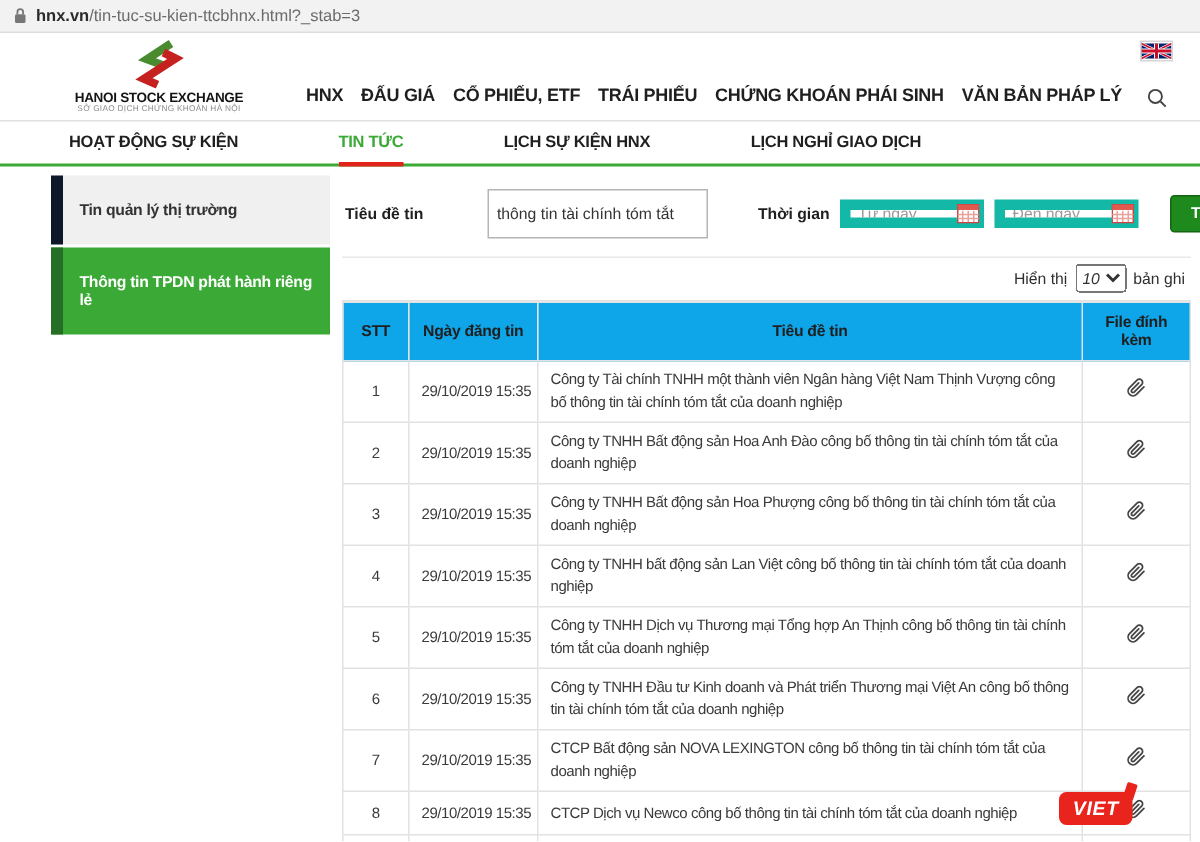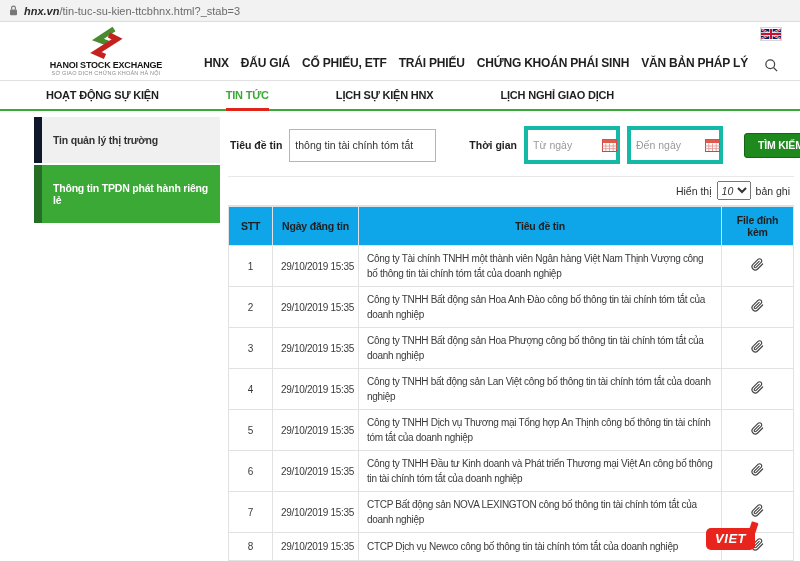--- a/index.html
+++ b/index.html
@@ -5,21 +5,21 @@
   :root{
     --accent-green:#3aa935; --button-green:#1e8a1e; --underline-red:#e2231a;
     --logo-red:#c5221f; --logo-green:#4b8b2f; --watermark-red:#e8241d;
   }
   *{box-sizing:border-box; margin:0; padding:0;}
   body{width:800px; height:561px; font-family:"Liberation Sans","DejaVu Sans",sans-serif; background:#fff;}
   .page{position:relative; width:800px; height:561px; overflow:hidden; background:#fff;}
 
   
   .browser-bar{height:22px; background:#f2f2f2; border-bottom:1px solid #ddd; display:flex; align-items:center; gap:6px; padding:0 9px; font-size:11px; color:#666;}
-  .url-host{color:#2b2b2b; font-weight:bold;font-style:italic;}
+  .url-host{color:#2b2b2b; font-weight:bold;}
   .url-path{color:#6b6b6b;}
 
   
   .header{position:relative; height:59px; border-bottom:1px solid #e0e0e0; display:flex; align-items:center; background:#fff;}
   .logo{margin-left:42px; width:128px; text-align:center; cursor:pointer;}
   .logo svg{display:block; margin:0 auto 1px;}
   .logo-title{font-size:9px; font-weight:bold; letter-spacing:-0.2px; color:#141414; white-space:nowrap;}
   .logo-sub{font-size:5.5px; color:#8d8d8d; letter-spacing:0.2px; white-space:nowrap;}
   .main-nav{flex:1; display:flex; justify-content:space-between; margin:24px 52px 0 34px;}
   .nav-item{font-size:12px; font-weight:bold; color:#1f1f1f; letter-spacing:-0.2px; white-space:nowrap; cursor:pointer; text-decoration:none;}
@@ -35,23 +35,23 @@
   .content{display:flex; padding:6px 6px 0 34px; gap:8px; align-items:flex-start;}
   .sidebar{width:186px; flex-shrink:0;}
   .sidebar-item{background:#f0f0f0; border-left:8px solid #0f172a; margin-bottom:2px; padding:17px 11px; font-size:10.5px; font-weight:bold; color:#333; letter-spacing:-0.2px; cursor:pointer;}
   .sidebar-item.active{background:var(--accent-green); border-left-color:#256e25; color:#fff;}
   .main{flex:1; min-width:0;}
 
   
   .filter-bar{display:flex; align-items:center; gap:7px; padding:9px 0 12px 2px; border-bottom:1px solid #e8e8e8; font-size:10.5px;}
   .filter-label{font-weight:bold; color:#1f1f1f; white-space:nowrap;}
   .time-label{margin-left:26px;}
-  .title-input{width:162px; height:33px; border:1px solid #b5b5b5; font-size:10.5px; padding:0 5px; font-family:inherit; color:#333;}
+  .title-input{width:162px; height:33px; border:1px solid #b5b5b5; font-size:10.5px; padding:0 5px; font-family:inherit; color:#333;margin-left:36px;}
   .date-wrap{position:relative; display:inline-flex; align-items:center;}
-  .date-input{width:96px; height:38px; border:4px solid #14b8a6; font-size:10.5px; padding:0 20px 0 5px; font-family:inherit; color:#555;}
+  .date-input{width:96px; height:19px; border:7px solid #14b8a6; font-size:10.5px; padding:0 20px 0 5px; font-family:inherit; color:#555;}
   .date-input::placeholder{color:#9a9a9a;}
   .calendar-icon{position:absolute; right:3px; line-height:0;}
   .search-button{margin-left:14px; background:var(--button-green); color:#fff; font-weight:bold; font-size:10.5px; border:1px solid #156515; border-radius:3px; padding:5px 13px 6px; cursor:pointer; font-family:inherit; letter-spacing:-0.2px; white-space:nowrap;}
 
   
   .display-bar{display:flex; justify-content:flex-end; align-items:center; gap:5px; padding:4px 4px 5px; border-bottom:1px solid #e0e0e0; font-size:10.5px; color:#2f2f2f;}
   .page-size-select{font-size:10.5px; height:19px; font-family:inherit; color:#333;font-style:italic;}
 
   
   table.news{width:100%; border-collapse:collapse; table-layout:fixed;}

